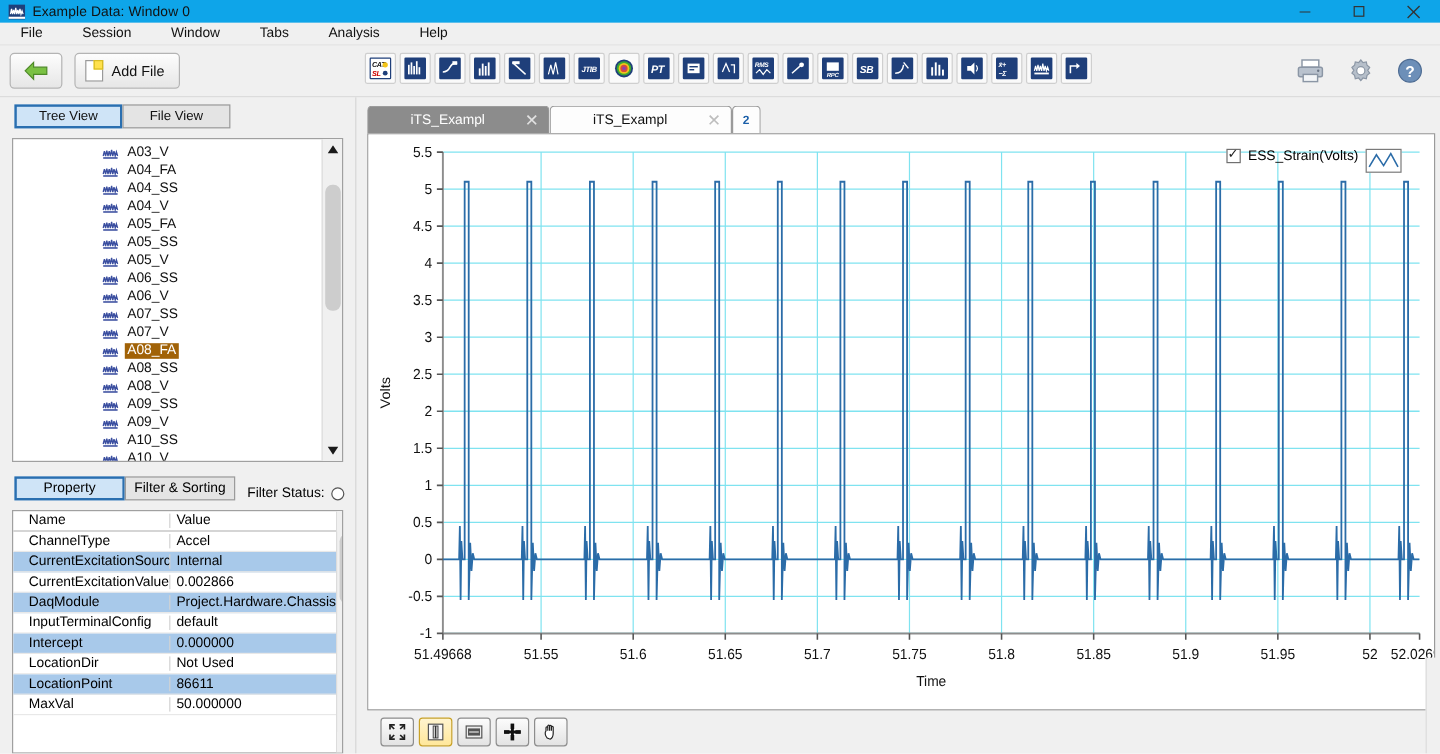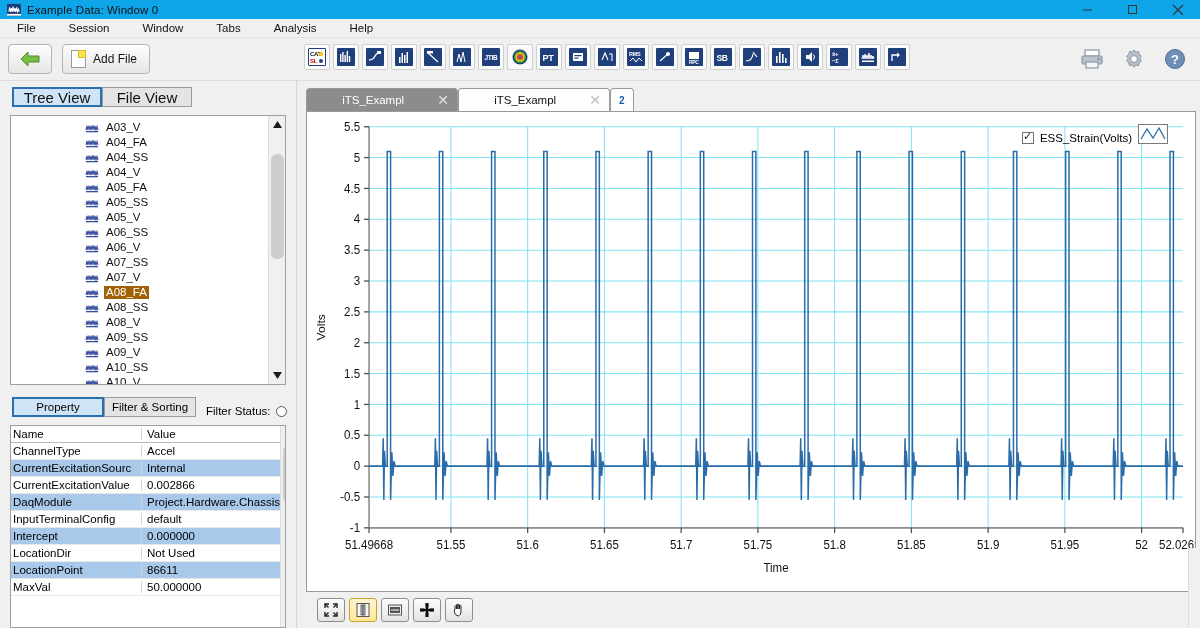--- a/index.html
+++ b/index.html
@@ -37,38 +37,38 @@
   .addfile { height:30px; margin-left:10px; border:1px solid #b4b4b4;
              border-radius:4px; background:linear-gradient(#fdfdfd,#e6e6e6);
              display:flex; align-items:center; padding:0 12px 0 8px; gap:7px;
              font-size:12px; color:#111; }
   .docicon { width:15px; height:18px; background:#fff; border:1px solid #999;
              position:relative; }
   .docicon:after { content:""; position:absolute; right:-1px; top:-1px;
              width:6px; height:6px; background:#ffe14d; border:1px solid #d8bc22;}
   .tbgroup { position:absolute; left:304px; top:6px; display:flex; gap:3px; }
   .tbtn { width:26px; height:26px; border:1px solid #cfcfcf; background:#fafafa;
-          border-radius:2px; display:flex; align-items:center; justify-content:center;}
+          border-radius:2px; display:flex; align-items:center; justify-content:center;font-style:italic;}
   .tbtn .gi { width:18px; height:18px; background:#1f3f7a; border-radius:1px;
               display:flex; align-items:center; justify-content:center;
               color:#fff; font-size:7px; font-weight:bold; letter-spacing:-.3px;
               overflow:hidden; }
   .rightgroup { position:absolute; right:14px; top:9px; display:flex; gap:18px;
                 align-items:center; }
 
   
   .main { flex:1 1 auto; display:flex; min-height:0; }
   .leftpane { width:296px; flex:0 0 296px; background:#f0f0f0;
               display:flex; flex-direction:column; padding:0 0 0 0; }
   .rightpane { flex:1 1 auto; background:#f0f0f0; display:flex;
                flex-direction:column; min-width:0; border-left:1px solid #d6d6d6;}
 
   
   .viewtabs { display:flex; margin:6px 0 0 12px; }
-  .vtab { width:90px; height:20px; font-size:15px; display:flex;
+  .vtab { width:90px; height:20px; font-size:11px; display:flex;
           align-items:center; justify-content:center;
           border:1px solid #9b9b9b; background:#e4e4e4; color:#111; }
   .vtab.active { background:#cfe4f7; border:2px solid #2a6fb0; }
 
   
   .treebox { margin:8px 10px 0 10px; height:270px; background:#fff;
              border:1px solid #a0a0a0; display:flex; position:relative;
              overflow:hidden; }
   .treelist { flex:1 1 auto; padding:4px 0 0 0; overflow:hidden; }
   .titem { height:15px; display:flex; align-items:center; padding-left:74px;
@@ -97,21 +97,21 @@
 
   
   .propbox { margin:8px 10px 0 10px; flex:1 1 auto; background:#fff;
              border:1px solid #a0a0a0; display:flex; overflow:hidden;
              min-height:0; }
   .ptable { flex:1 1 auto; display:flex; flex-direction:column; }
   .prow { height:17px; display:flex; font-size:11.5px; align-items:center;
           border-bottom:1px solid #e8e8e8; }
   .prow.head { font-weight:normal; border-bottom:1px solid #b9b9b9; }
   .prow.hl { background:#a8c9ea; }
-  .pc1 { width:131px; flex:0 0 131px; padding-left:2px; overflow:hidden;
+  .pc1 { width:131px; flex:0 0 131px; padding-left:13px; overflow:hidden;
          white-space:nowrap; border-right:1px solid #d3d3d3; }
   .pc2 { flex:1 1 auto; padding-left:5px; overflow:hidden; white-space:nowrap; }
 
   
   .charttabs { height:24px; display:flex; align-items:flex-end; padding-left:9px;
                margin-top:6px; flex:0 0 auto; }
   .ctab { height:23px; display:flex; align-items:center; gap:12px;
           padding:0 8px 0 14px; border:1px solid #9a9a9a; border-bottom:none;
           border-radius:4px 4px 0 0; font-size:11.5px; }
   .ctab.active { background:#8c8c8c; color:#fff; }
@@ -119,21 +119,21 @@
   .ctab.num { background:#fdfdfd; color:#1b5fa8; font-weight:bold;
               padding:0 8px; font-size:10px; }
   .xmark { color:#bdbdbd; font-size:14px; line-height:1; }
   .ctab.active .xmark { color:#e2e2e2; }
 
   
   .plotwrap { flex:1 1 auto; background:#fff; border:1px solid #9a9a9a;
               margin:0 4px 0 9px; position:relative; min-height:0; }
   .plotsvg { position:absolute; inset:0; width:100%; height:100%; }
   .legend { position:absolute; right:27px; top:12px; display:flex;
-            align-items:flex-end; gap:6px; font-size:11.5px; z-index:5; }
+            align-items:flex-start; gap:6px; font-size:11.5px; z-index:5; }
   .lgchk { width:12px; height:12px; border:1px solid #707070; background:#fff;
            position:relative; }
   .lgchk:after { content:"✓"; position:absolute; left:0px; top:-3px;
                  font-size:11px; color:#222; }
   .lgswatch { width:30px; height:20px; border:1px solid #7a7a7a; background:#fff;}
 
   
   .bottombar { height:36px; flex:0 0 auto; display:flex; align-items:center;
                padding-left:20px; gap:4px; }
   .bbtn { width:28px; height:24px; border:1px solid #8d8d8d; border-radius:3px;

